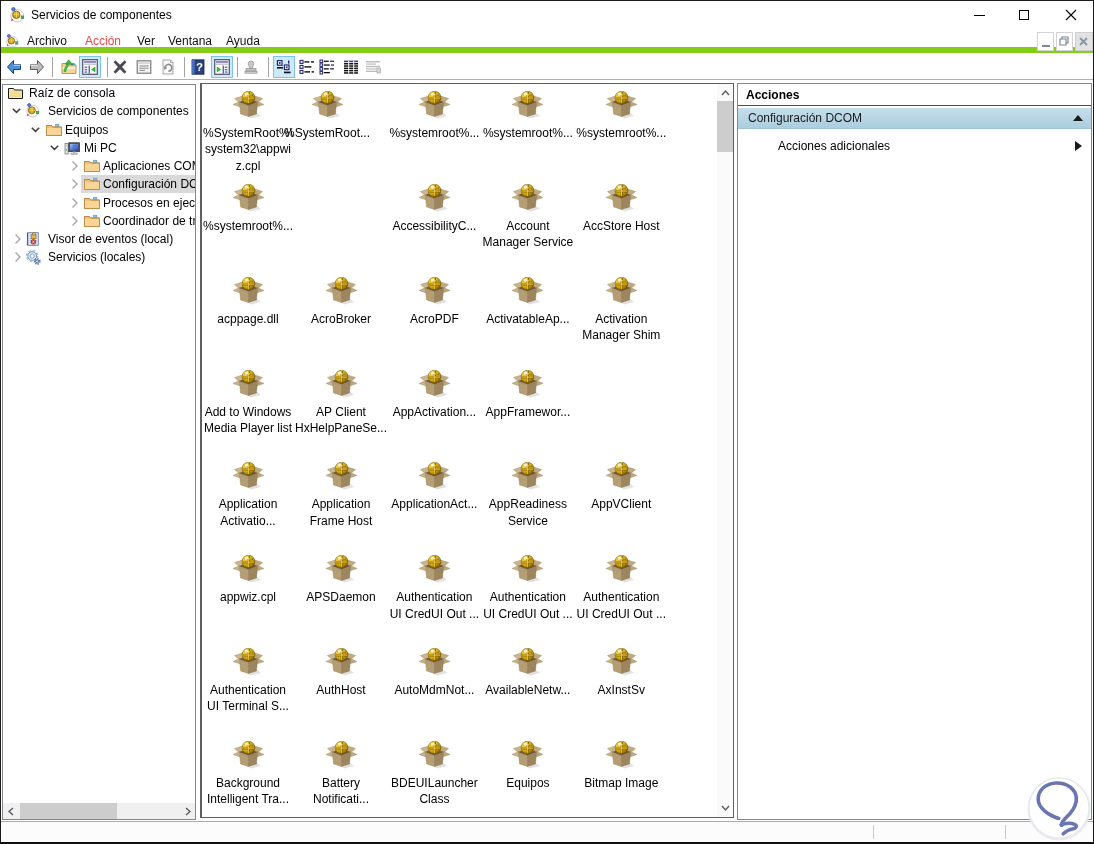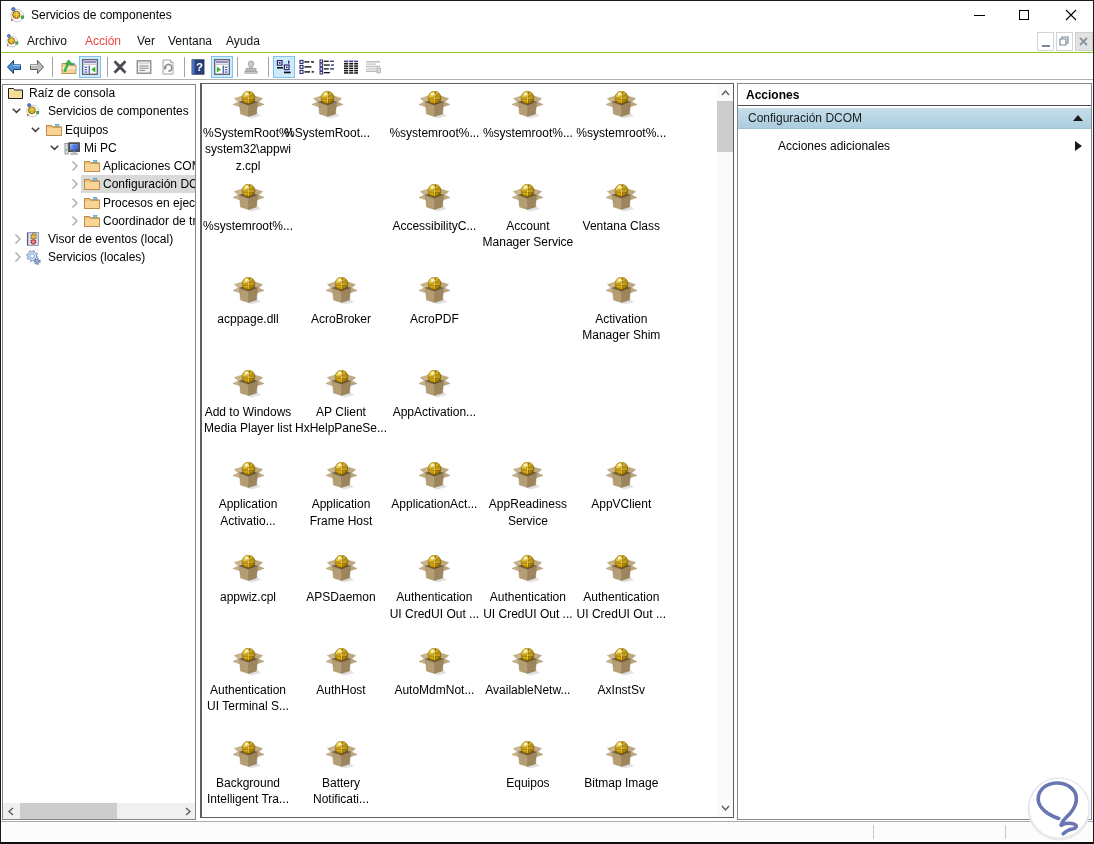--- a/index.html
+++ b/index.html
@@ -103,21 +103,21 @@
 <svg style="position:absolute;left:9px;top:7px" width="16" height="16">
       <use href="#compsvc"></use>
     </svg>
 <div class="abs" style="left:31px;top:0;height:30px;line-height:31px;font-size:12px">Servicios de componentes</div>
 <div class="abs" style="left:974px;top:15px;width:11px;height:1px;background:#000"></div>
 <div class="abs" style="left:1019px;top:10px;width:10px;height:10px;border:1px solid #000"></div>
 <svg class="abs" style="left:1065px;top:9px" width="12" height="12">
       <path d="M1 1 L11 11 M11 1 L1 11" stroke="#000" stroke-width="1.1"></path>
     </svg>
 </div>
-<div class="abs" style="left:0;top:30px;width:1094px;height:23px;background:#fff;border-bottom:1px solid #84cc16">
+<div class="abs" style="left:0;top:30px;width:1094px;height:23px;background:#fff;border-bottom:6px solid #84cc16">
 <svg style="position:absolute;left:5px;top:4px" width="14" height="14">
       <use href="#compsvc"></use>
     </svg>
 <div class="abs" style="left:27px;top:0;height:22px;line-height:23px;color:#111">Archivo</div>
 <div class="abs" style="left:85px;top:0;height:22px;line-height:23px;color:#ef4444">Acción</div>
 <div class="abs" style="left:137px;top:0;height:22px;line-height:23px;color:#111">Ver</div>
 <div class="abs" style="left:168px;top:0;height:22px;line-height:23px;color:#111">Ventana</div>
 <div class="abs" style="left:226px;top:0;height:22px;line-height:23px;color:#111">Ayuda</div>
 <div class="abs" style="left:1037px;top:2px;width:17px;height:19px;background:#fff;border:1px solid #d4d4d4">
       <div class="abs" style="left:4px;top:12px;width:8px;height:2px;background:#7b8895"></div>
@@ -399,40 +399,46 @@
 <div class="cell" style="left:278.9px;top:99.8px;width:94px">
       <svg width="33" height="28" style="display:block;margin:0 auto">
         <use href="#box"></use>
       </svg>
       <div class="lbl">Account<br>Manager Service</div>
     </div>
 <div class="cell" style="left:372.3px;top:99.8px;width:94px">
       <svg width="33" height="28" style="display:block;margin:0 auto">
         <use href="#box"></use>
       </svg>
-      <div class="lbl">Ventana Class</div>
+      <div class="lbl">AccStore Host</div>
     </div>
 <div class="cell" style="left:-1.5px;top:192.7px;width:95px">
       <svg width="33" height="28" style="display:block;margin:0 auto">
         <use href="#box"></use>
       </svg>
       <div class="lbl">acppage.dll</div>
     </div>
 <div class="cell" style="left:185.4px;top:192.7px;width:94px">
       <svg width="33" height="28" style="display:block;margin:0 auto">
         <use href="#box"></use>
       </svg>
       <div class="lbl">AcroPDF</div>
     </div>
 <div class="cell" style="left:92.0px;top:192.7px;width:94px">
       <svg width="33" height="28" style="display:block;margin:0 auto">
         <use href="#box"></use>
       </svg>
       <div class="lbl">AcroBroker</div>
     </div>
+<div class="cell" style="left:278.9px;top:192.7px;width:94px">
+      <svg width="33" height="28" style="display:block;margin:0 auto">
+        <use href="#box"></use>
+      </svg>
+      <div class="lbl">ActivatableAp...</div>
+    </div>
 <div class="cell" style="left:372.3px;top:192.7px;width:94px">
       <svg width="33" height="28" style="display:block;margin:0 auto">
         <use href="#box"></use>
       </svg>
       <div class="lbl">Activation<br>Manager Shim</div>
     </div>
 <div class="cell" style="left:-1.5px;top:285.5px;width:95px">
       <svg width="33" height="28" style="display:block;margin:0 auto">
         <use href="#box"></use>
       </svg>
@@ -443,20 +449,26 @@
         <use href="#box"></use>
       </svg>
       <div class="lbl">AP Client<br>HxHelpPaneSe...</div>
     </div>
 <div class="cell" style="left:185.4px;top:285.5px;width:94px">
       <svg width="33" height="28" style="display:block;margin:0 auto">
         <use href="#box"></use>
       </svg>
       <div class="lbl">AppActivation...</div>
     </div>
+<div class="cell" style="left:278.9px;top:285.5px;width:94px">
+      <svg width="33" height="28" style="display:block;margin:0 auto">
+        <use href="#box"></use>
+      </svg>
+      <div class="lbl">AppFramewor...</div>
+    </div>
 <div class="cell" style="left:-1.5px;top:378.3px;width:95px">
       <svg width="33" height="28" style="display:block;margin:0 auto">
         <use href="#box"></use>
       </svg>
       <div class="lbl">Application<br>Activatio...</div>
     </div>
 <div class="cell" style="left:92.0px;top:378.3px;width:94px">
       <svg width="33" height="28" style="display:block;margin:0 auto">
         <use href="#box"></use>
       </svg>
@@ -544,20 +556,26 @@
       <svg width="33" height="28" style="display:block;margin:0 auto">
         <use href="#box"></use>
       </svg>
       <div class="lbl">Background<br>Intelligent Tra...</div>
     </div>
 <div class="cell" style="left:92.0px;top:656.8px;width:94px">
       <svg width="33" height="28" style="display:block;margin:0 auto">
         <use href="#box"></use>
       </svg>
       <div class="lbl">Battery<br>Notificati...</div>
+    </div>
+<div class="cell" style="left:185.4px;top:656.8px;width:94px">
+      <svg width="33" height="28" style="display:block;margin:0 auto">
+        <use href="#box"></use>
+      </svg>
+      <div class="lbl">BDEUILauncher<br>Class</div>
     </div>
 <div class="cell" style="left:278.9px;top:656.8px;width:94px">
       <svg width="33" height="28" style="display:block;margin:0 auto">
         <use href="#box"></use>
       </svg>
       <div class="lbl">Equipos</div>
     </div>
 <div class="cell" style="left:372.3px;top:656.8px;width:94px">
       <svg width="33" height="28" style="display:block;margin:0 auto">
         <use href="#box"></use>

